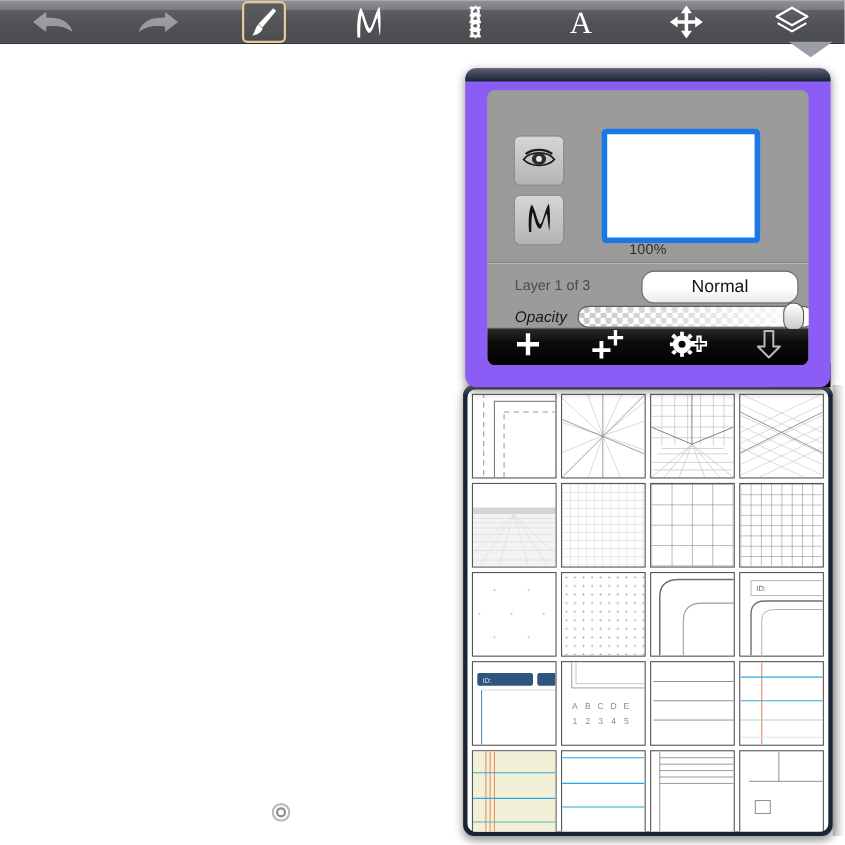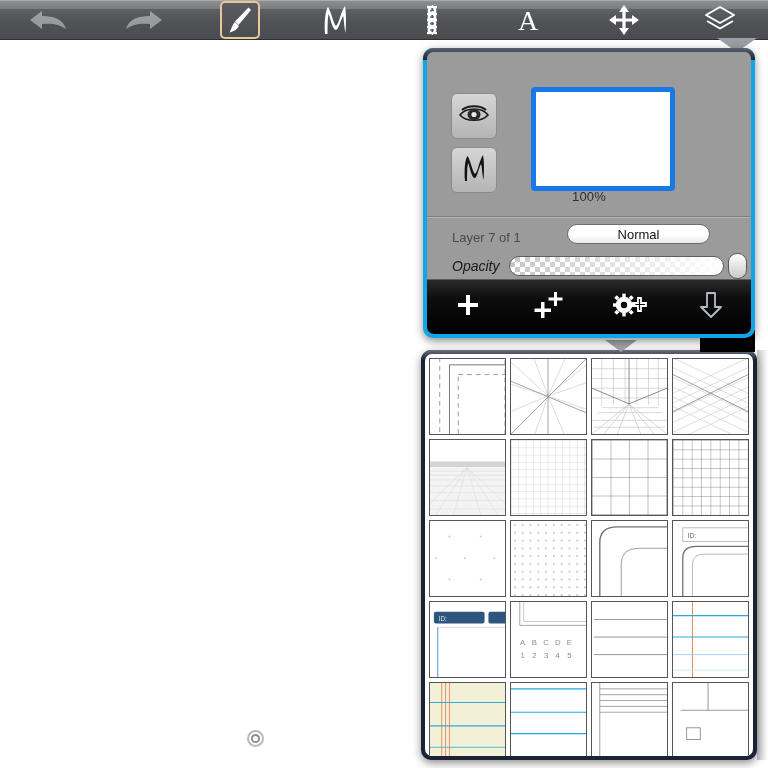--- a/index.html
+++ b/index.html
@@ -52,24 +52,24 @@
   #canvas{
     position:absolute; left:0; top:40px; width:768px; height:728px;
     background:#ffffff;
   }
   #brush-cursor{
     position:absolute; left:247px; top:690px; width:17px; height:17px;
   }
 
   
   #layers-panel{
-    position:absolute; left:423px; top:48px; width:332px; height:290px;
-    background:#0ea5e9;
+    position:absolute; left:423px; top:62px; width:332px; height:290px;
+    background:#8b5cf6;
     border-radius:10px;
-    padding:4px;
+    padding:20px;
     box-shadow: 0 3px 9px rgba(0,0,0,0.45);
     z-index:10;
   }
   #layers-panel::before{
     content:""; position:absolute; left:0; top:0; right:0; height:12px;
     border-radius:10px 10px 0 0;
     background: linear-gradient(to bottom, #5c626e, #2b3346 70%, #1b2435);
     pointer-events:none;
   }
   #lp-inner{
@@ -109,26 +109,26 @@
     position:relative; height:63px;
     background:#9b9b9b;
     border-top:1px solid #b6b6b6;
     border-bottom:1px solid #5c5c5c;
   }
   #layer-count{
     position:absolute; left:25px; top:12px;
     font-size:13px; color:#4b4b4b;
   }
   #blend-mode{
-    position:absolute; left:140px; top:6px; width:143px; height:20px;
+    position:absolute; left:140px; top:6px; width:143px; height:30px;
     border-radius:12px;
     background: linear-gradient(to bottom, #ffffff 0%, #ffffff 55%, #e9e9e9 100%);
     border:1px solid #6d6d6d;
     display:flex; align-items:center; justify-content:center;
-    font-size:13px; color:#141414;
+    font-size:16px; color:#141414;
   }
   #opacity-label{
     position:absolute; left:25px; top:40px;
     font-size:14px; color:#181818;font-style:italic;
   }
   #opacity-slider{
     position:absolute; left:82px; top:38px; width:215px; height:20px;
     border-radius:10px;
     border:1px solid #5e5e5e;
     background:
@@ -346,21 +346,21 @@
             </svg>
           </span>
         </div>
 
         <div id="layer-thumb"></div>
 
         <div id="opacity-pct">100%</div>
       </div>
 
       <div id="lp-mid">
-        <div id="layer-count">Layer 7 of 1</div>
+        <div id="layer-count">Layer 1 of 3</div>
 
         <div id="blend-mode">
           <span>Normal</span>
         </div>
 
         <div id="opacity-label">Opacity</div>
 
         <div id="opacity-slider"></div>
         <div id="opacity-knob"></div>
       </div>

